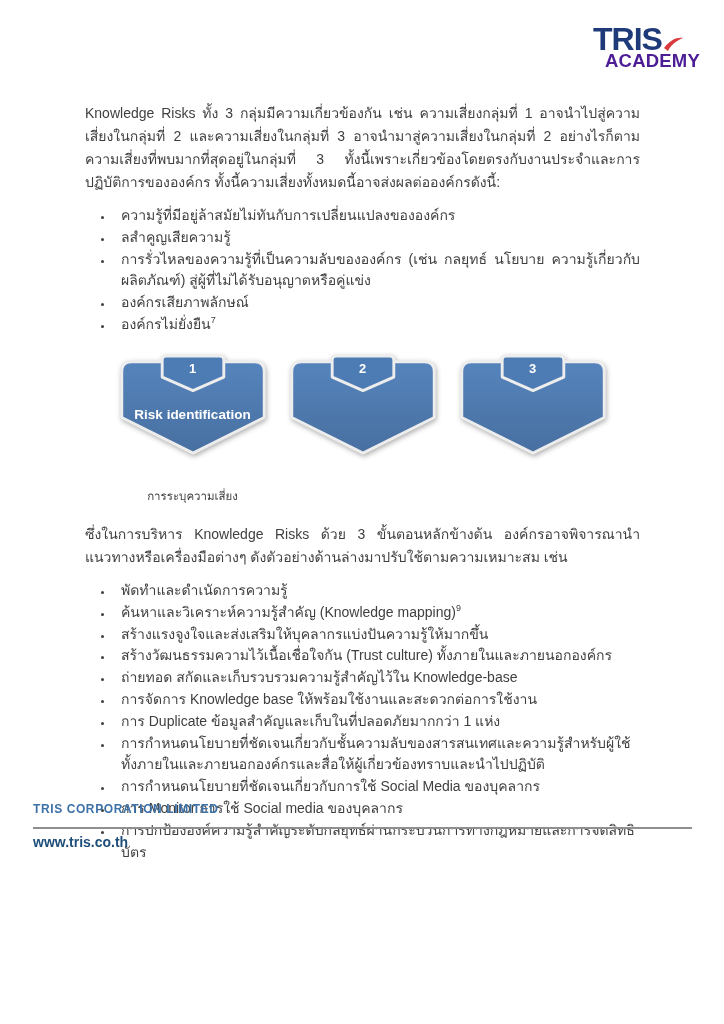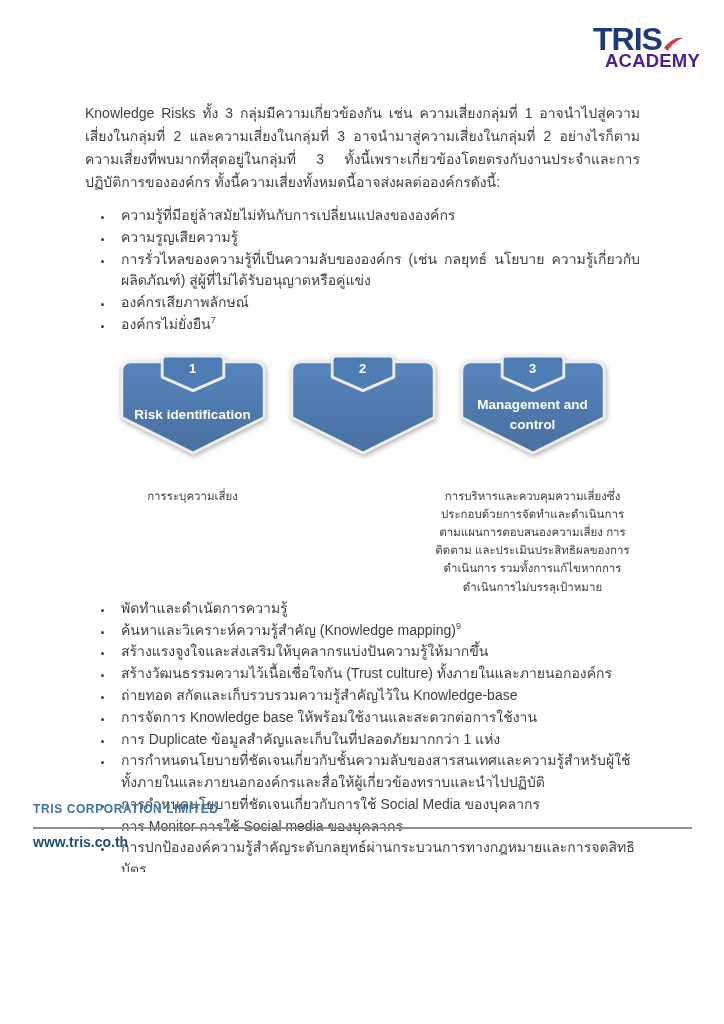--- a/index.html
+++ b/index.html
@@ -154,21 +154,21 @@
   </div>
 
   <div class="content">
 
     <p class="para"><span>Knowledge Risks ทั้ง 3 กลุ่มมีความเกี่ยวข้องกัน เช่น ความเสี่ยงกลุ่มที่ 1 อาจนำไปสู่ความเสี่ยงในกลุ่มที่ 2 และความเสี่ยงในกลุ่มที่ 3 อาจนำมาสู่ความเสี่ยงในกลุ่มที่ 2 อย่างไรก็ตามความเสี่ยงที่พบมากที่สุดอยู่ในกลุ่มที่ 3 ทั้งนี้เพราะเกี่ยวข้องโดยตรงกับงานประจำและการปฏิบัติการขององค์กร ทั้งนี้ความเสี่ยงทั้งหมดนี้อาจส่งผลต่อองค์กรดังนี้:</span></p>
 
     <ul class="bullets">
 
         <li><span>ความรู้ที่มีอยู่ล้าสมัยไม่ทันกับการเปลี่ยนแปลงขององค์กร</span><sup></sup></li>
 
-        <li><span>ความรูญเสียความรู้</span><sup></sup></li>
+        <li><span>ลสำคูญเสียความรู้</span><sup></sup></li>
 
         <li><span>การรั่วไหลของความรู้ที่เป็นความลับขององค์กร (เช่น กลยุทธ์ นโยบาย ความรู้เกี่ยวกับผลิตภัณฑ์) สู่ผู้ที่ไม่ได้รับอนุญาตหรือคู่แข่ง</span><sup></sup></li>
 
         <li><span>องค์กรเสียภาพลักษณ์</span><sup></sup></li>
 
         <li><span>องค์กรไม่ยั่งยืน</span><sup>7</sup></li>
       </ul>
 
 
 
@@ -214,26 +214,25 @@
               <defs>
                 <linearGradient id="bannerGrad" x1="0" y1="0" x2="0" y2="1">
                   <stop offset="0" stop-color="#5584bc"></stop>
                   <stop offset="1" stop-color="#486fa0"></stop>
                 </linearGradient>
               </defs>
               <path d="M16,10 H144 Q154,10 154,20 V68 L80,105 L6,68 V20 Q6,10 16,10 Z" fill="url(#bannerGrad)" stroke="#ededed" stroke-width="3" stroke-linejoin="round"></path>
               <path d="M52,4 H108 Q112,4 112,8 V26 L80,40 L48,26 V8 Q48,4 52,4 Z" fill="#4d7bb3" stroke="#ededed" stroke-width="3" stroke-linejoin="round"></path>
             </svg>
             <div class="banner-number">3</div>
-            <div class="banner-title">Management and control</div>
           </div>
-          <div class="banner-caption">การบริหารและควบคุมความเสี่ยงซึ่งประกอบด้วยการจัดทำและดำเนินการตามแผนการตอบสนองความเสี่ยง การติดตาม และประเมินประสิทธิผลของการดำเนินการ รวมทั้งการแก้ไขหากการดำเนินการไม่บรรลุเป้าหมาย</div>
         </div>
       </div>
 
+    <p class="para after-banners"><span>ซึ่งในการบริหาร Knowledge Risks ด้วย 3 ขั้นตอนหลักข้างต้น องค์กรอาจพิจารณานำแนวทางหรือเครื่องมือต่างๆ ดังตัวอย่างด้านล่างมาปรับใช้ตามความเหมาะสม เช่น</span></p>
 
     <ul class="bullets">
 
         <li><span>พัดทำและดำเนัดการความรู้</span><sup></sup></li>
 
         <li><span>ค้นหาและวิเคราะห์ความรู้สำคัญ (Knowledge mapping)</span><sup>9</sup></li>
 
         <li><span>สร้างแรงจูงใจและส่งเสริมให้บุคลากรแบ่งปันความรู้ให้มากขึ้น</span><sup></sup></li>
 
         <li><span>สร้างวัฒนธรรมความไว้เนื้อเชื่อใจกัน (Trust culture) ทั้งภายในและภายนอกองค์กร</span><sup></sup></li>

